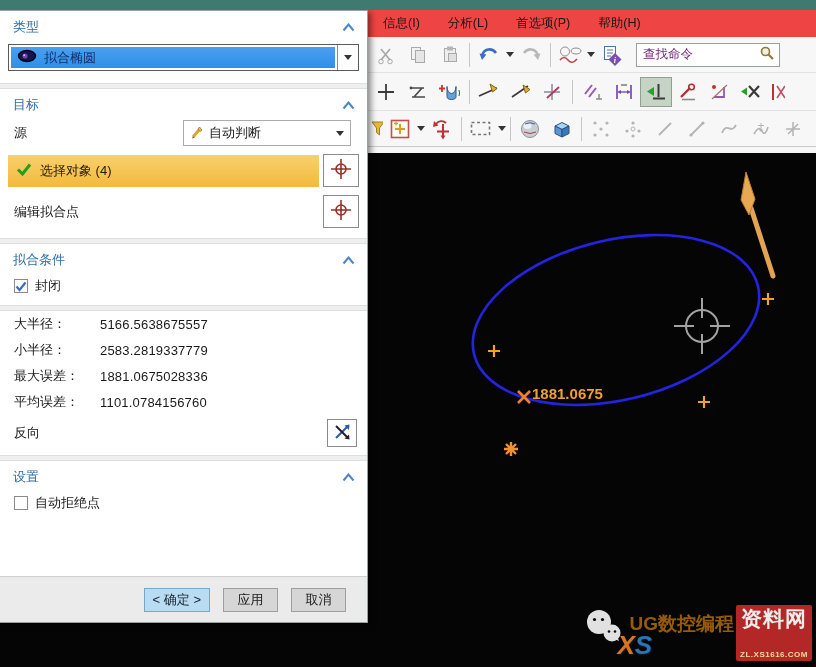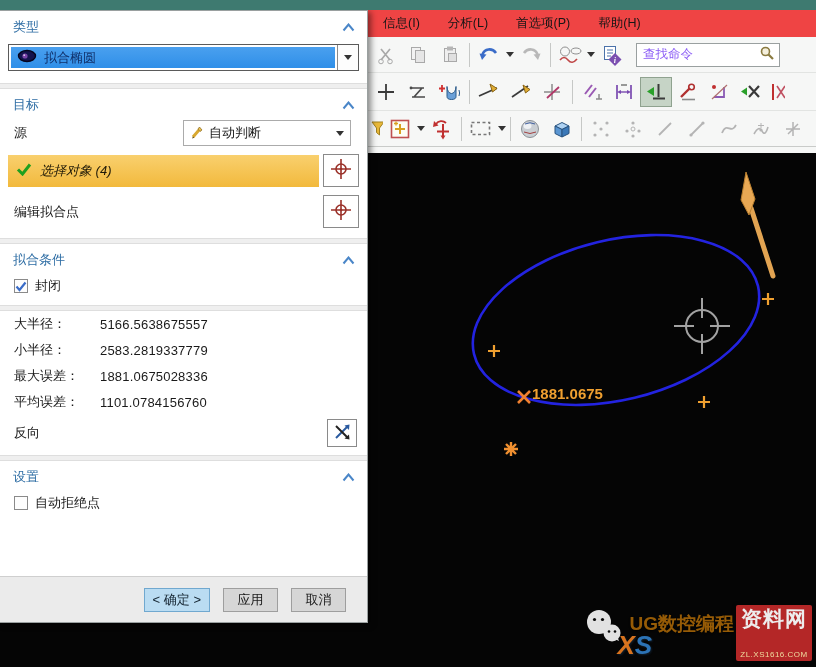--- a/index.html
+++ b/index.html
@@ -19,21 +19,21 @@
   .tb-row1 { height:36px; border-bottom:1px solid #e2e4e2; }
   .tb-row2 { height:38px; border-bottom:1px solid #e2e4e2; }
   .tb-row3 { height:36px; border-bottom:1px solid #c9cbc9; }
   .tb-btn { width:32px; height:30px; display:flex; align-items:center; justify-content:center; flex:0 0 auto; border:1px solid transparent; }
   .tb-btn.narrow { width:14px; }
   .tb-btn.selected { background:#c6d4c6; border:1px solid #8fa28f; }
   .tb-sep { width:1px; height:24px; background:#c6c8c6; margin:0 3px; flex:0 0 auto; }
   .tb-caret { width:10px; height:30px; display:flex; align-items:center; justify-content:center; flex:0 0 auto; }
   .caret-down { width:0; height:0; border-left:4px solid transparent; border-right:4px solid transparent; border-top:5px solid #333; }
   .find-box { margin-left:8px; width:144px; height:24px; border:1px solid #9aa0a0; background:#fff; display:flex; align-items:center; padding:0 4px 0 6px; }
-  .find-box input { flex:1; border:none; outline:none; font-size:12.5px; color:#8b5cf6; font-family:Liberation Mono, monospace; background:transparent; width:100px; }
+  .find-box input { flex:1; border:none; outline:none; font-size:12.5px; color:#701a75; font-family:Liberation Mono, monospace; background:transparent; width:100px; }
 
   
   .viewport-svg { position:absolute; left:0; top:0; z-index:10; }
 
   
   .dialog {
     position:absolute; left:0; top:10px; width:368px; height:613px; background:#ffffff;
     border:1px solid #9aa0a0; border-left:none; box-shadow:3px 2px 6px rgba(0,0,0,.45); z-index:30;
     display:flex; flex-direction:column; font-size:13px;
   }
@@ -45,21 +45,21 @@
   .combo { margin:4px 8px 12px 8px; height:27px; border:1px solid #5a5a5a; background:#fff; display:flex; }
   .combo-sel { flex:1; margin:2px; background:linear-gradient(#4aa0ef,#2f8fe8); display:flex; align-items:center; gap:7px; padding-left:6px; color:#10306a; font-size:13px; }
   .combo-arrow { width:21px; border-left:1px solid #8a8a8a; display:flex; align-items:center; justify-content:center; background:#fdfdfd; }
 
   .row { display:flex; align-items:center; }
   .lbl { color:#1a1a1a; }
   .src-row { padding:2px 16px 8px 14px; justify-content:space-between; }
   .drop { width:168px; height:26px; border:1px solid #ababab; background:#fff; display:flex; align-items:center; gap:6px; padding:0 6px; }
   .drop .txt { flex:1; font-size:13px; color:#1a1a1a; }
 
-  .sel-row { padding:0 8px 4px 8px; gap:4px;font-style:italic; }
+  .sel-row { padding:0 8px 4px 8px; gap:4px; }
   .sel-hl { flex:1; height:32px; background:linear-gradient(#f9d06e,#f2b93c); display:flex; align-items:center; gap:8px; padding-left:8px; color:#201a08; }
   .pick-btn { width:36px; height:33px; border:1px solid #8a8a8a; background:#fff; display:flex; align-items:center; justify-content:center; }
   .edit-row { padding:4px 8px 10px 14px; justify-content:space-between; }
 
   .chk-row { padding:4px 0 10px 14px; gap:7px; }
   .chkbox { width:14px; height:14px; border:1px solid #8a8a8a; background:#fdfdfd; display:flex; align-items:center; justify-content:center; }
 
   .res-row { padding:4px 0 4px 14px; }
   .res-lbl { width:86px; }
   .res-val { color:#1a1a1a; letter-spacing:.2px; }
@@ -69,21 +69,21 @@
   .footer { margin-top:auto; border-top:1px solid #cfcfcf; background:#ebebeb; height:46px; display:flex; align-items:center; justify-content:flex-end; gap:13px; padding-right:21px; }
   .btn { height:24px; min-width:55px; padding:0 8px; font-size:13px; display:flex; align-items:center; justify-content:center; font-family:"Liberation Sans",sans-serif;text-align:right; }
   .btn-ok { background:#badcf2; border:1px solid #70a8cf; color:#12222e; }
   .btn-gray { background:#d6d6d6; border:1px solid #9e9e9e; color:#1a1a1a; }
 
   
   .watermark { position:absolute; right:4px; bottom:6px; z-index:15; display:flex; align-items:flex-start; opacity:.93; }
   .wm-text { color:#a16207; font-size:19px; font-weight:bold; margin:6px 2px 0 4px; text-shadow:0 1px 2px #000; white-space:nowrap; }
   .wm-red { width:76px; height:56px; background:#c22a2a; border-radius:2px; display:flex; flex-direction:column; align-items:center; justify-content:center; box-shadow:0 0 4px rgba(0,0,0,.5); }
   .wm-site { color:#fff; font-size:21px; font-weight:bold; line-height:1.1; letter-spacing:1px; }
-  .wm-url { color:#ffe9a8; font-size:8px; font-weight:normal; margin-top:20px; letter-spacing:.5px; }
+  .wm-url { color:#ffe9a8; font-size:8px; font-weight:bold; margin-top:20px; letter-spacing:.5px; }
   .wm-xs { position:absolute; left:36px; bottom:0px; font-size:26px; font-weight:bold; font-style:italic; color:#e87c20; text-shadow:1px 1px 2px #123; z-index:-1; }
   .wm-xs b { color:#2f7cc4; }
 </style>
 </head>
 <body>
 
 <div class="top-strip"></div>
 
 <svg class="viewport-svg" width="816" height="667" viewBox="0 0 816 667">
   <g>

